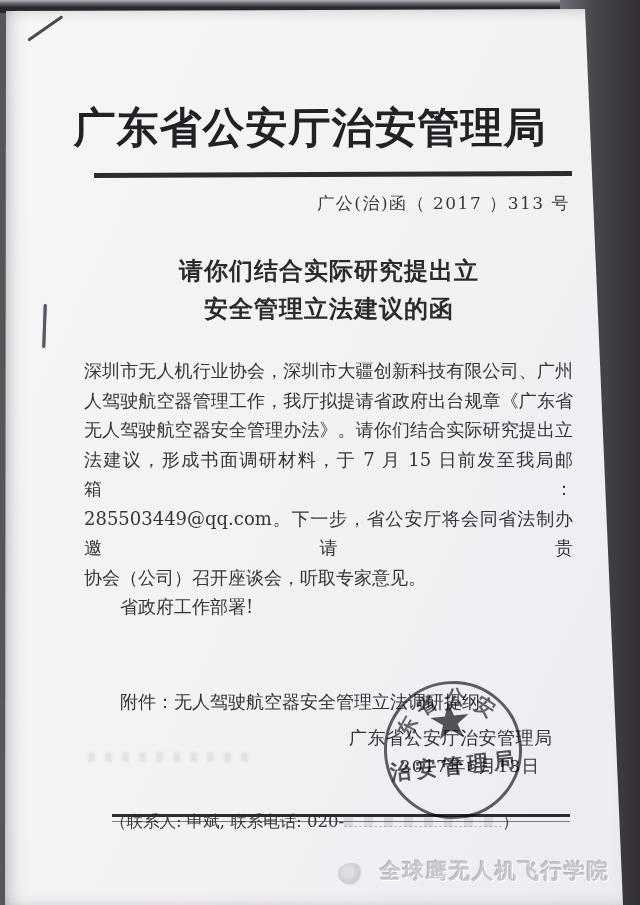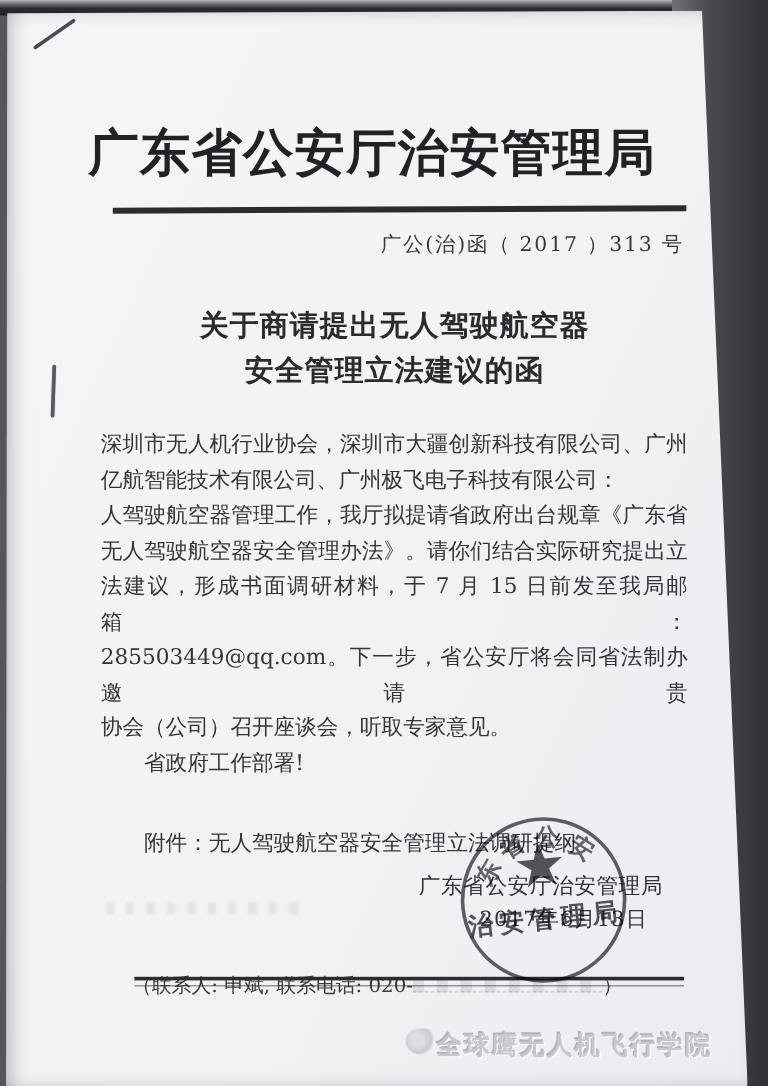--- a/index.html
+++ b/index.html
@@ -63,21 +63,21 @@
     font-size:21px;font-weight:700;letter-spacing:5px;color:rgba(40,38,44,.85);}
   
   .staple-diag{position:absolute;left:28px;top:39px;width:42px;height:2.5px;background:#4c4a50;
     transform:rotate(-35deg);transform-origin:left center;border-radius:2px;}
   .staple-vert{position:absolute;left:43px;top:304px;width:2.5px;height:44px;background:#5a5760;
     transform:rotate(2deg);border-radius:2px;box-shadow:0 0 1px #8a8790;}
   .ghost-smudge{position:absolute;left:88px;top:752px;width:170px;height:10px;opacity:.4;
     background:repeating-linear-gradient(90deg,rgba(120,115,126,.3) 0 7px,transparent 7px 17px);
     filter:blur(1.2px);}
   
-  .watermark{position:absolute;top:857px;left:338px;display:flex;align-items:flex-start;gap:0;}
+  .watermark{position:absolute;top:857px;left:338px;display:flex;align-items:flex-end;gap:16px;}
   .eagle{width:26px;height:22px;border-radius:55% 45% 50% 60%;opacity:.85;
     background:radial-gradient(circle at 38% 42%,#dbd8df 25%,#c6c3ca 55%,rgba(198,195,202,0) 70%);}
   .wm-text{font-size:21px;font-weight:700;letter-spacing:2px;color:#c9c6ce;
     text-shadow:1px 1px 0 #ffffff,-1px -1px 0 #b5b2ba;}
 </style>
 </head>
 <body>
 
 <div class="top-band"></div>
 <div class="right-band"></div>
@@ -85,27 +85,26 @@
 <div class="paper">
 
   <div class="staple-diag"></div>
   <div class="staple-vert"></div>
 
   <div class="letterhead">广东省公安厅治安管理局</div>
   <div class="rule1"></div>
   <div class="docnum">广公(治)函（ 2017 ）313 号</div>
 
   <div class="title">
-    <div>关于商请提出无人驾驶航空器</div>
+    <div>请你们结合实际研究提出立</div>
     <div>安全管理立法建议的函</div>
   </div>
 
   <div class="body-block">
       <div class="bline full">深圳市无人机行业协会，深圳市大疆创新科技有限公司、广州</div>
-      <div class="bline">亿航智能技术有限公司、广州极飞电子科技有限公司：</div>
       <div class="bline full">人驾驶航空器管理工作，我厅拟提请省政府出台规章《广东省</div>
       <div class="bline full">无人驾驶航空器安全管理办法》。请你们结合实际研究提出立</div>
       <div class="bline full">法建议，形成书面调研材料，于 7 月 15 日前发至我局邮箱：</div>
       <div class="bline full">285503449@qq.com。下一步，省公安厅将会同省法制办邀请贵</div>
       <div class="bline">协会（公司）召开座谈会，听取专家意见。</div>
       <div class="bline">　　省政府工作部署!</div>
     </div>
 
   <div class="attach">　　附件：无人驾驶航空器安全管理立法调研提纲</div>
 

